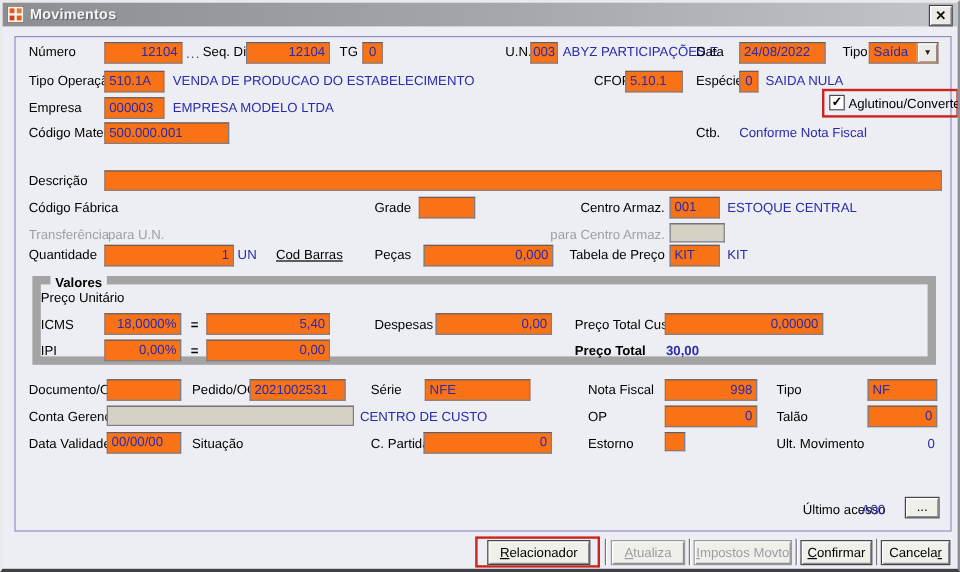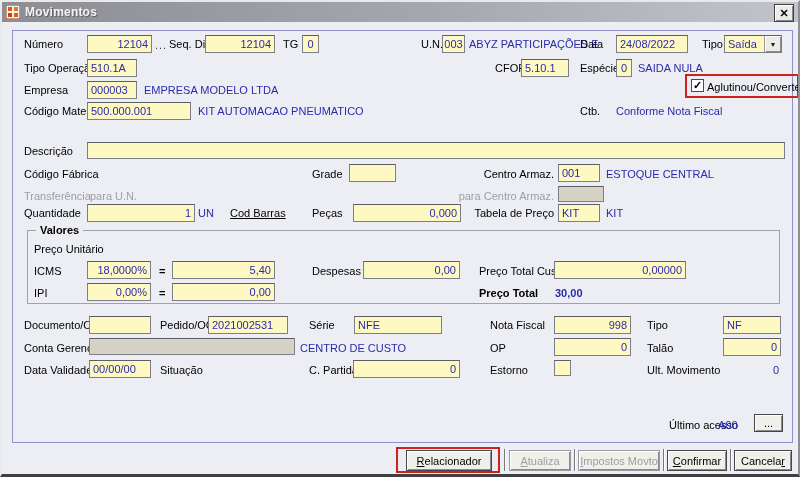--- a/index.html
+++ b/index.html
@@ -15,36 +15,36 @@
   .close-btn{position:absolute;right:4px;top:2px;width:18px;height:16px;background:#ECEBE6;
        border:1px solid #404046;box-shadow:inset 1px 1px 0 #fff, inset -1px -1px 0 #88888e;
        display:flex;align-items:center;justify-content:center;font-size:11px;font-weight:bold;color:#111;}
   .panel{position:absolute;left:10px;top:28px;width:781px;height:413px;
        border:1px solid #8f90c8;background:#EDEEF3;box-sizing:border-box;}
   .lbl{position:absolute;font-size:11px;color:#000;white-space:nowrap;line-height:12px;}
   .lbl.gray{color:#9fa0a6;}
   .lbl.r{text-align:right;}
   .blue{color:#2a2aac;}
   .bold{font-weight:bold;}
-  .fld{position:absolute;box-sizing:border-box;height:18px;background:#fef9c3;
+  .fld{position:absolute;box-sizing:border-box;height:18px;background:#f97316;
        border:1px solid #7e7e8a;border-top-color:#5e5e68;
        font-size:11px;color:#2a2aac;padding:1px 3px;display:flex;align-items:center;
        white-space:nowrap;overflow:hidden;}
   .fld.right{justify-content:flex-end;}
   .fld.center{justify-content:center;padding:1px 1px;}
   .fld.dis{background:#D5D1C5;color:#555;}
   .combo{padding-right:17px;}
   .dd{position:absolute;right:0;top:0;bottom:0;width:16px;background:#ECEBE6;
        border-left:1px solid #9a9aa0;box-shadow:inset 1px 1px 0 #fff,inset -1px -1px 0 #8a8a90;
        display:flex;align-items:center;justify-content:center;}
   .dd::after{content:"▼";font-size:7px;color:#222;}
   .chk{position:absolute;width:13px;height:13px;background:#fff;border:1px solid #49494f;
        box-sizing:border-box;display:flex;align-items:center;justify-content:center;
        font-size:11px;line-height:11px;color:#000;font-weight:bold;}
-  .grp{position:absolute;border:1px solid #a3a3a3;box-sizing:border-box;}
+  .grp{position:absolute;border:7px solid #a3a3a3;box-sizing:border-box;}
   .grp-legend{position:absolute;top:-7px;left:8px;background:#EDEEF3;padding:0 4px;
        font-size:11px;font-weight:bold;color:#000;}
   .link{text-decoration:underline;color:#000;}
   .btn{position:absolute;box-sizing:border-box;height:21px;background:#F0F0EB;
        border:1px solid #45454c;box-shadow:inset 1px 1px 0 #ffffff, inset -1px -1px 0 #8a8a90;
        display:flex;align-items:center;justify-content:center;font-size:11px;color:#000;
        white-space:nowrap;overflow:hidden;}
   .btn.dis{color:#9c9da2;border-color:#9a9aa0;}
   .btn .u,.link-u{text-decoration:underline;}
   .redbox{position:absolute;border:2px solid #cc241d;box-sizing:border-box;}
@@ -83,37 +83,37 @@
   <span class="lbl" style="left:578px;top:36px">Data</span>
   <div class="fld" style="left:614px;top:33px;width:72px">24/08/2022</div>
   <span class="lbl" style="left:700px;top:36px">Tipo</span>
   <div class="fld combo" style="left:722px;top:33px;width:58px">
     <span>Saída</span>
     <span class="dd"></span>
   </div>
 
   <span class="lbl" style="left:22px;top:60px">Tipo Operação</span>
   <div class="fld" style="left:85px;top:57px;width:50px">510.1A</div>
+  <span class="lbl blue" style="left:142px;top:60px">VENDA DE PRODUCAO DO ESTABELECIMENTO</span>
   <span class="lbl" style="left:493px;top:60px">CFOP</span>
   <div class="fld" style="left:519px;top:57px;width:48px">5.10.1</div>
   <span class="lbl" style="left:578px;top:60px">Espécie</span>
   <div class="fld center" style="left:614px;top:57px;width:16px">0</div>
   <span class="lbl blue" style="left:636px;top:60px">SAIDA NULA</span>
 
   <div class="redbox" style="left:683px;top:72px;width:114px;height:24px"></div>
   <div class="chk" style="left:689px;top:77px">✓</div>
   <span class="lbl" style="left:705px;top:79px">Aglutinou/Converteu</span>
 
   <span class="lbl" style="left:22px;top:82px">Empresa</span>
   <div class="fld" style="left:85px;top:79px;width:50px">000003</div>
   <span class="lbl blue" style="left:142px;top:82px">EMPRESA MODELO LTDA</span>
 
   <span class="lbl" style="left:22px;top:103px">Código Material</span>
   <div class="fld" style="left:85px;top:100px;width:104px">500.000.001</div>
-  <span class="lbl blue" style="left:196px;top:103px">KIT AUTOMACAO PNEUMATICO</span>
   <span class="lbl" style="left:578px;top:103px">Ctb.</span>
   <span class="lbl blue" style="left:614px;top:103px">Conforme Nota Fiscal</span>
 
   <span class="lbl" style="left:22px;top:143px">Descrição</span>
   <div class="fld" style="left:85px;top:140px;width:698px;height:17px"></div>
 
   <span class="lbl" style="left:22px;top:166px">Código Fábrica</span>
   <span class="lbl" style="left:310px;top:166px">Grade</span>
   <div class="fld" style="left:347px;top:162px;width:47px"></div>
   <span class="lbl r" style="left:455px;top:166px;width:97px">Centro Armaz.</span>

